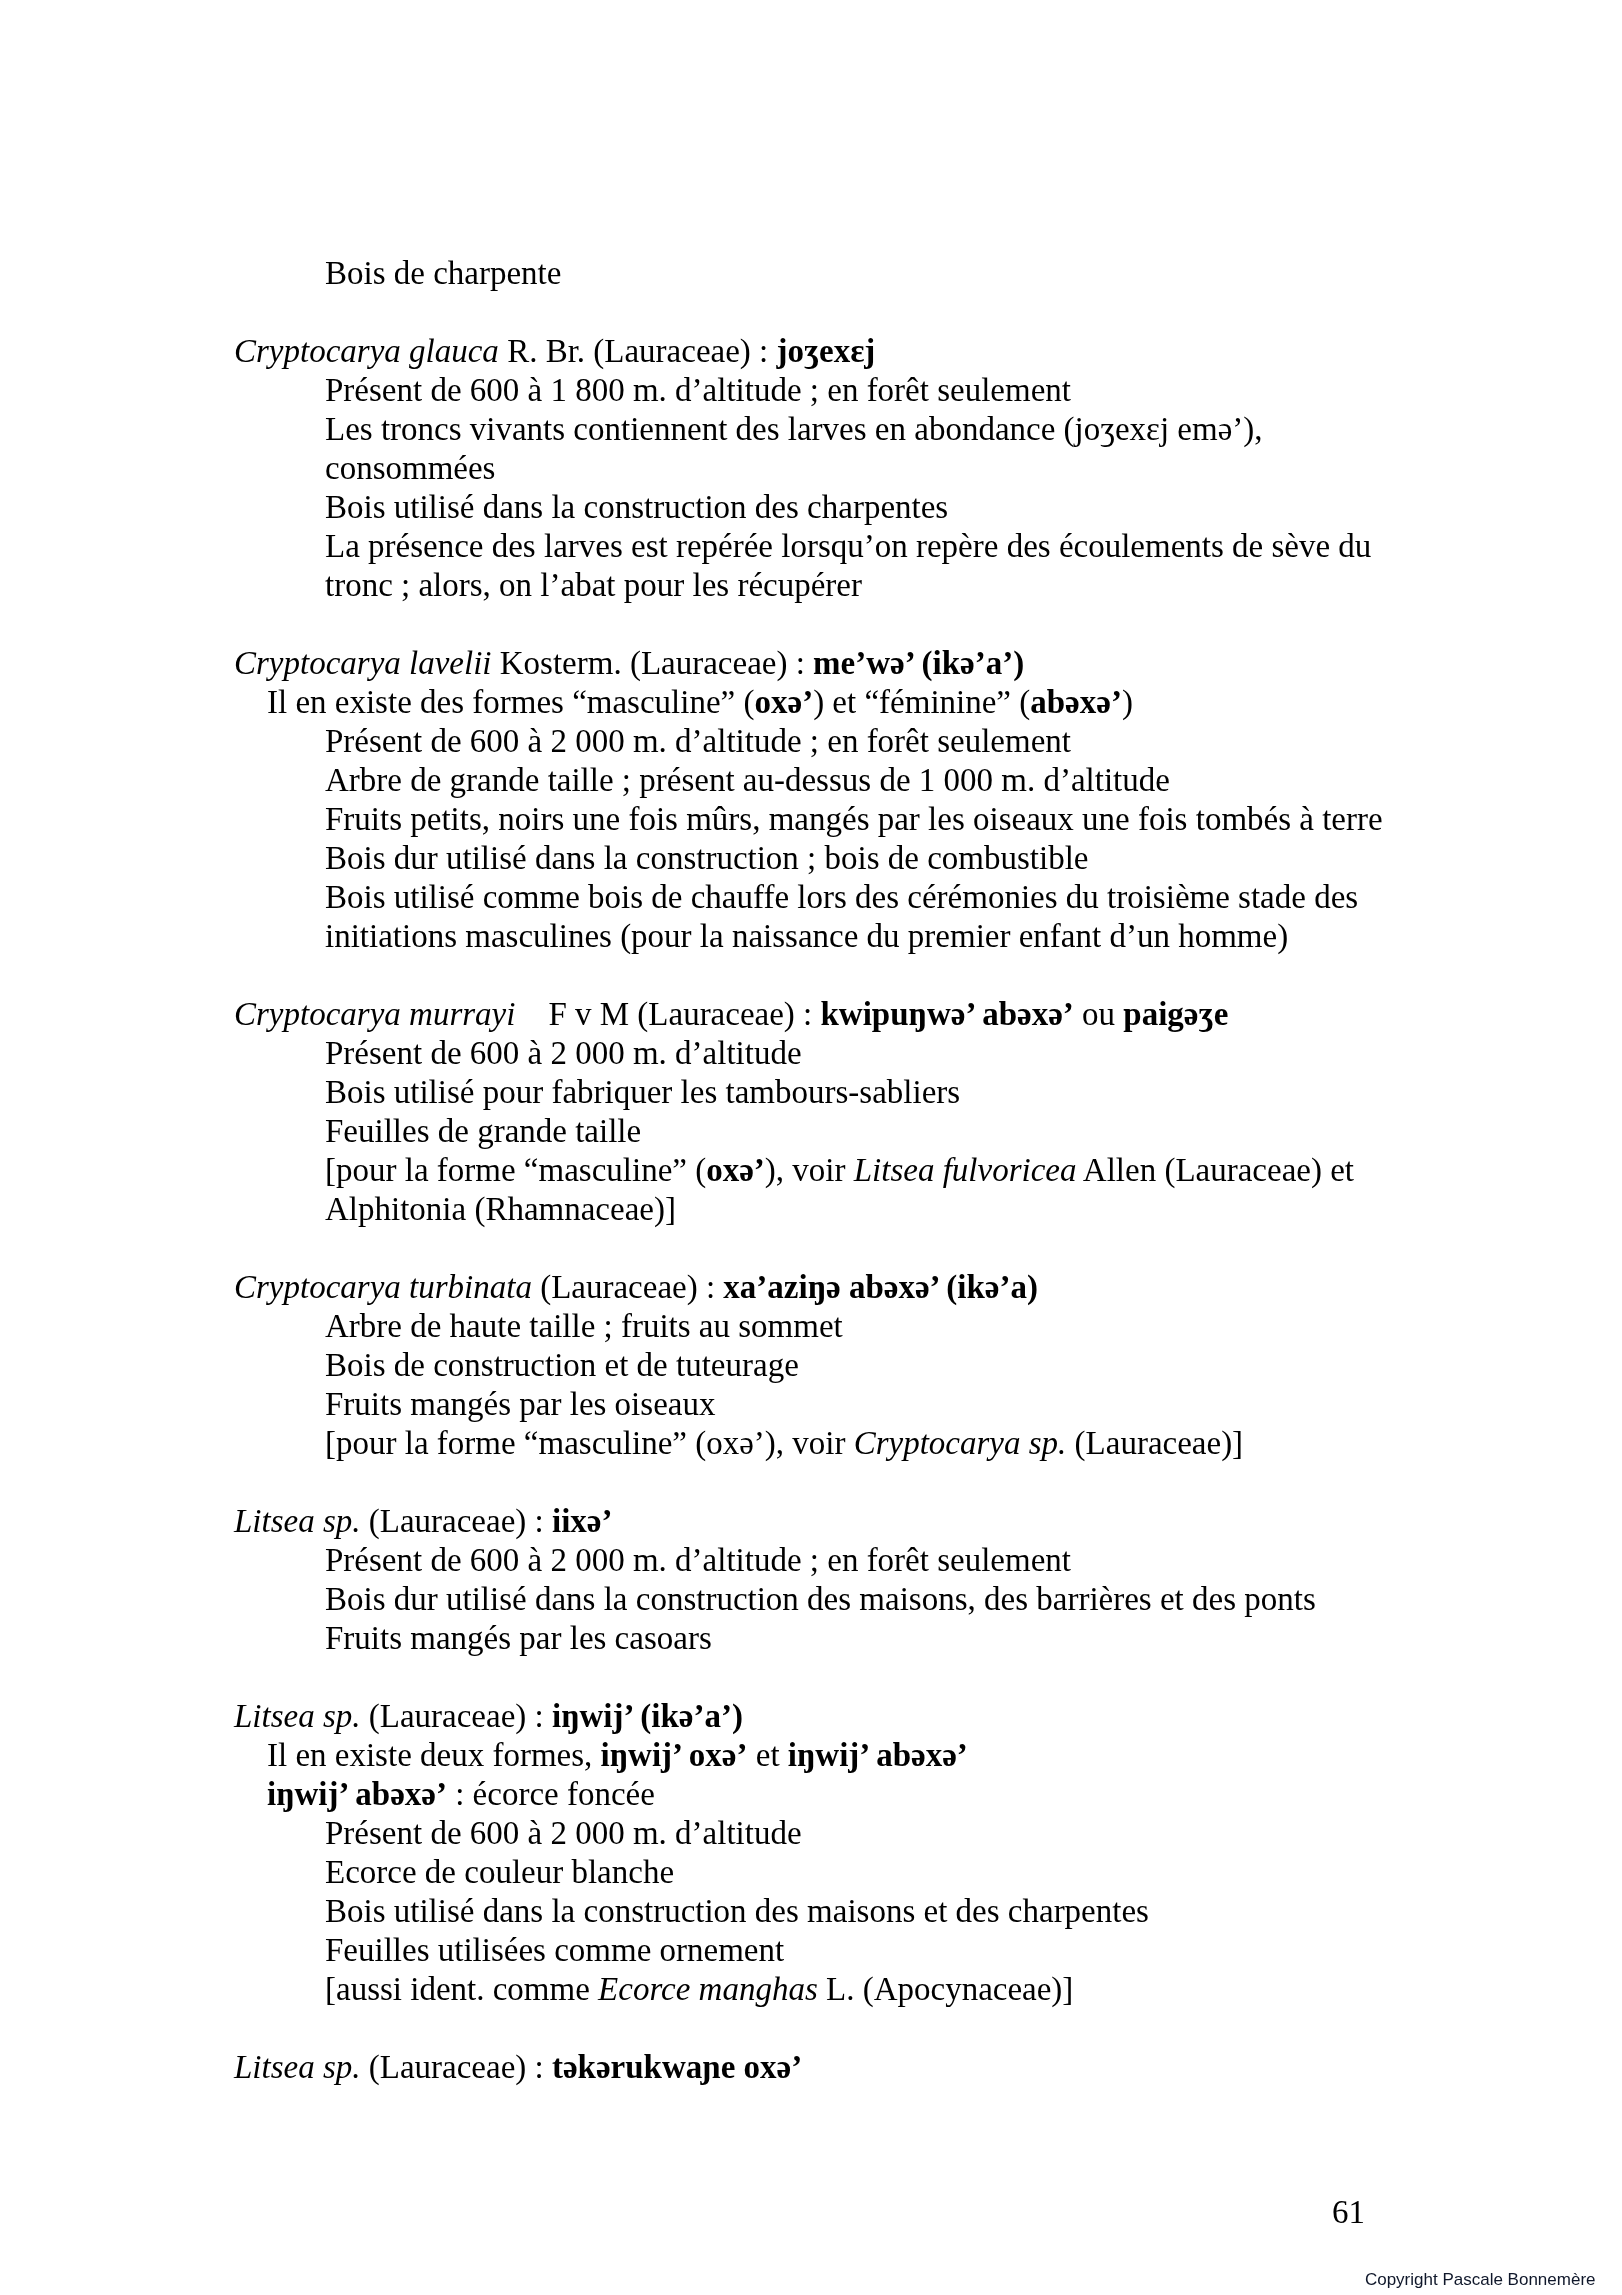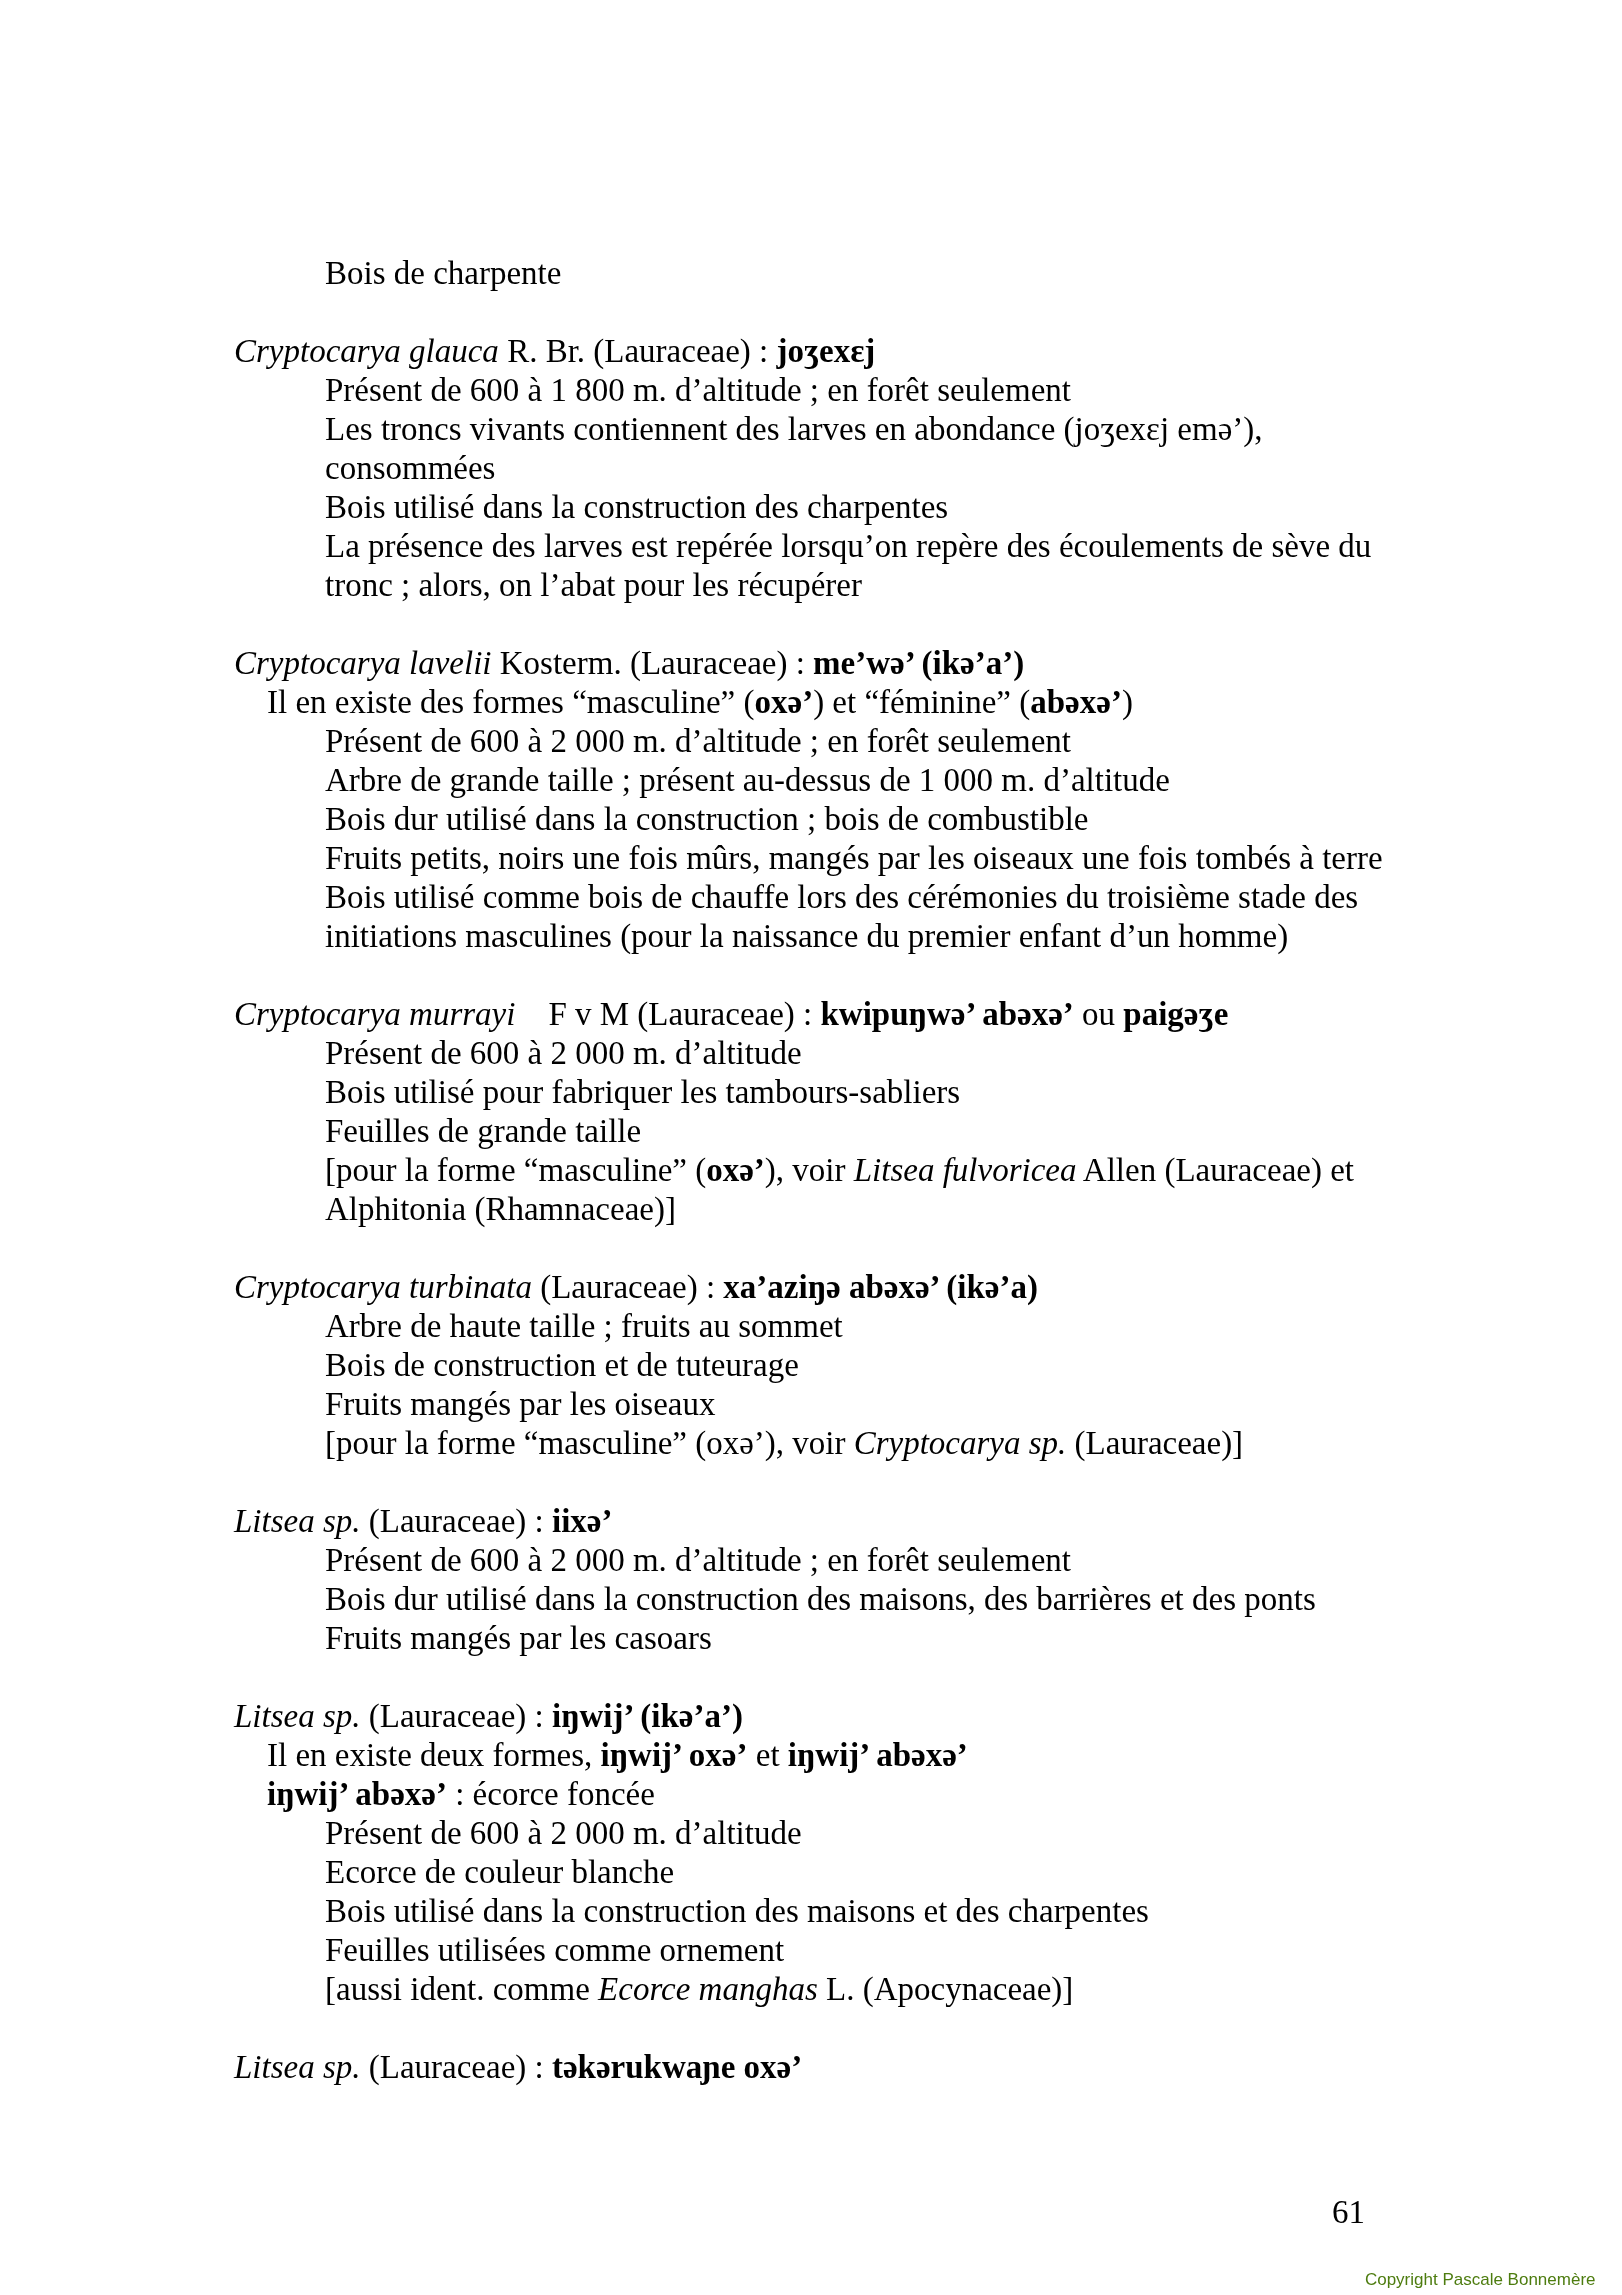--- a/index.html
+++ b/index.html
@@ -40,21 +40,21 @@
     top: 2193px;
     left: 1332px;
     font-size: 33px;
     line-height: 39px;
   }
   .copyright {
     position: absolute;
     right: 27.5px;
     bottom: 5.2px;
     font-size: 17px;
-    color: #4d7c0f;
+    color: #0f172a;
     font-family: "Liberation Sans", "DejaVu Sans", sans-serif;
   }
 </style>
 </head>
 <body>
 
 <div class="page">
   <div class="content" id="content">
       <div class="line ind2">Bois de charpente</div>
       <div class="entry">
@@ -64,22 +64,22 @@
         <div class="line ind2"><span>consommées</span></div>
         <div class="line ind2"><span>Bois utilisé dans la construction des charpentes</span></div>
         <div class="line ind2"><span>La présence des larves est repérée lorsqu’on repère des écoulements de sève du</span></div>
         <div class="line ind2"><span>tronc ; alors, on l’abat pour les récupérer</span></div>
       </div>
       <div class="entry">
         <div class="line ind0"><span class="it">Cryptocarya lavelii</span><span> Kosterm. (Lauraceae) : </span><span class="bd">me’wə’ (ikə’a’)</span></div>
         <div class="line ind1"><span>Il en existe des formes “masculine” (</span><span class="bd">oxə’</span><span>) et “féminine” (</span><span class="bd">abəxə’</span><span>)</span></div>
         <div class="line ind2"><span>Présent de 600 à 2 000 m. d’altitude ; en forêt seulement</span></div>
         <div class="line ind2"><span>Arbre de grande taille ; présent au-dessus de 1 000 m. d’altitude</span></div>
+        <div class="line ind2"><span>Fruits petits, noirs une fois mûrs, mangés par les oiseaux une fois tombés à terre</span></div>
         <div class="line ind2"><span>Bois dur utilisé dans la construction ; bois de combustible</span></div>
-        <div class="line ind2"><span>Fruits petits, noirs une fois mûrs, mangés par les oiseaux une fois tombés à terre</span></div>
         <div class="line ind2"><span>Bois utilisé comme bois de chauffe lors des cérémonies du troisième stade des</span></div>
         <div class="line ind2"><span>initiations masculines (pour la naissance du premier enfant d’un homme)</span></div>
       </div>
       <div class="entry">
         <div class="line ind0"><span class="it">Cryptocarya murrayi</span><span>    F v M (Lauraceae) : </span><span class="bd">kwipuŋwə’ abəxə’</span><span> ou </span><span class="bd">paigəʒe</span></div>
         <div class="line ind2"><span>Présent de 600 à 2 000 m. d’altitude</span></div>
         <div class="line ind2"><span>Bois utilisé pour fabriquer les tambours-sabliers</span></div>
         <div class="line ind2"><span>Feuilles de grande taille</span></div>
         <div class="line ind2"><span>[pour la forme “masculine” (</span><span class="bd">oxə’</span><span>), voir </span><span class="it">Litsea fulvoricea</span><span> Allen (Lauraceae) et</span></div>
         <div class="line ind2"><span>Alphitonia (Rhamnaceae)]</span></div>

